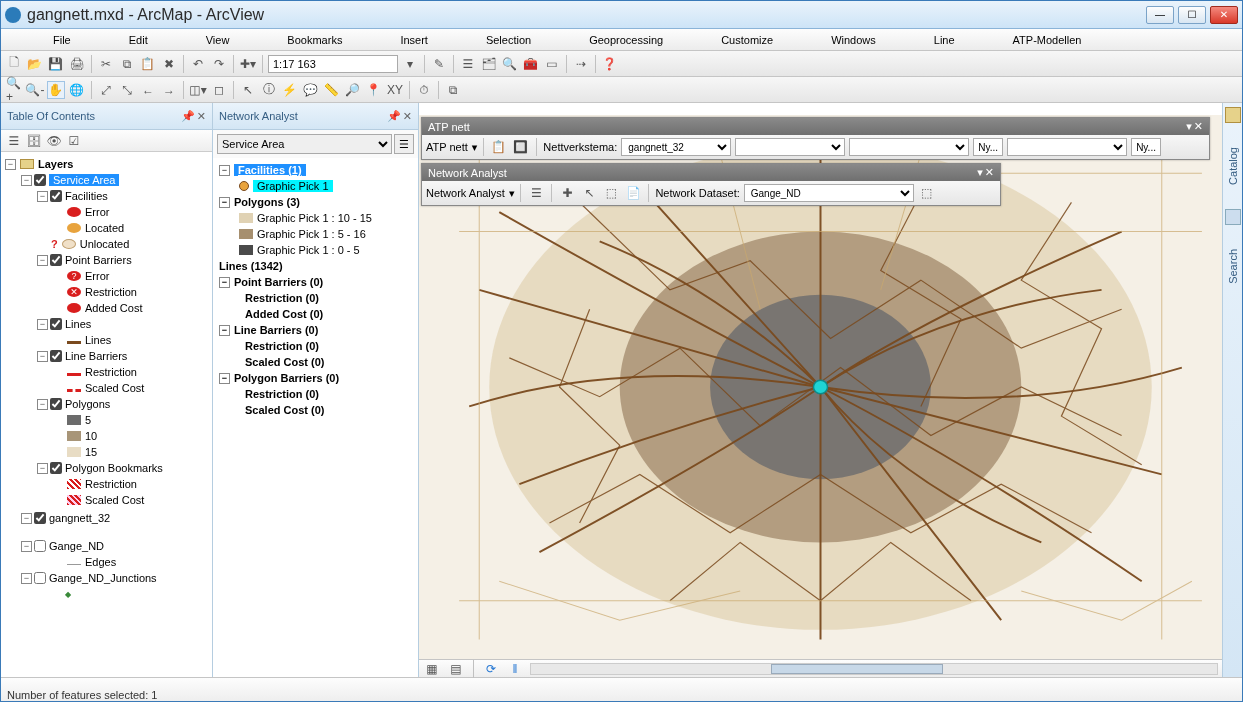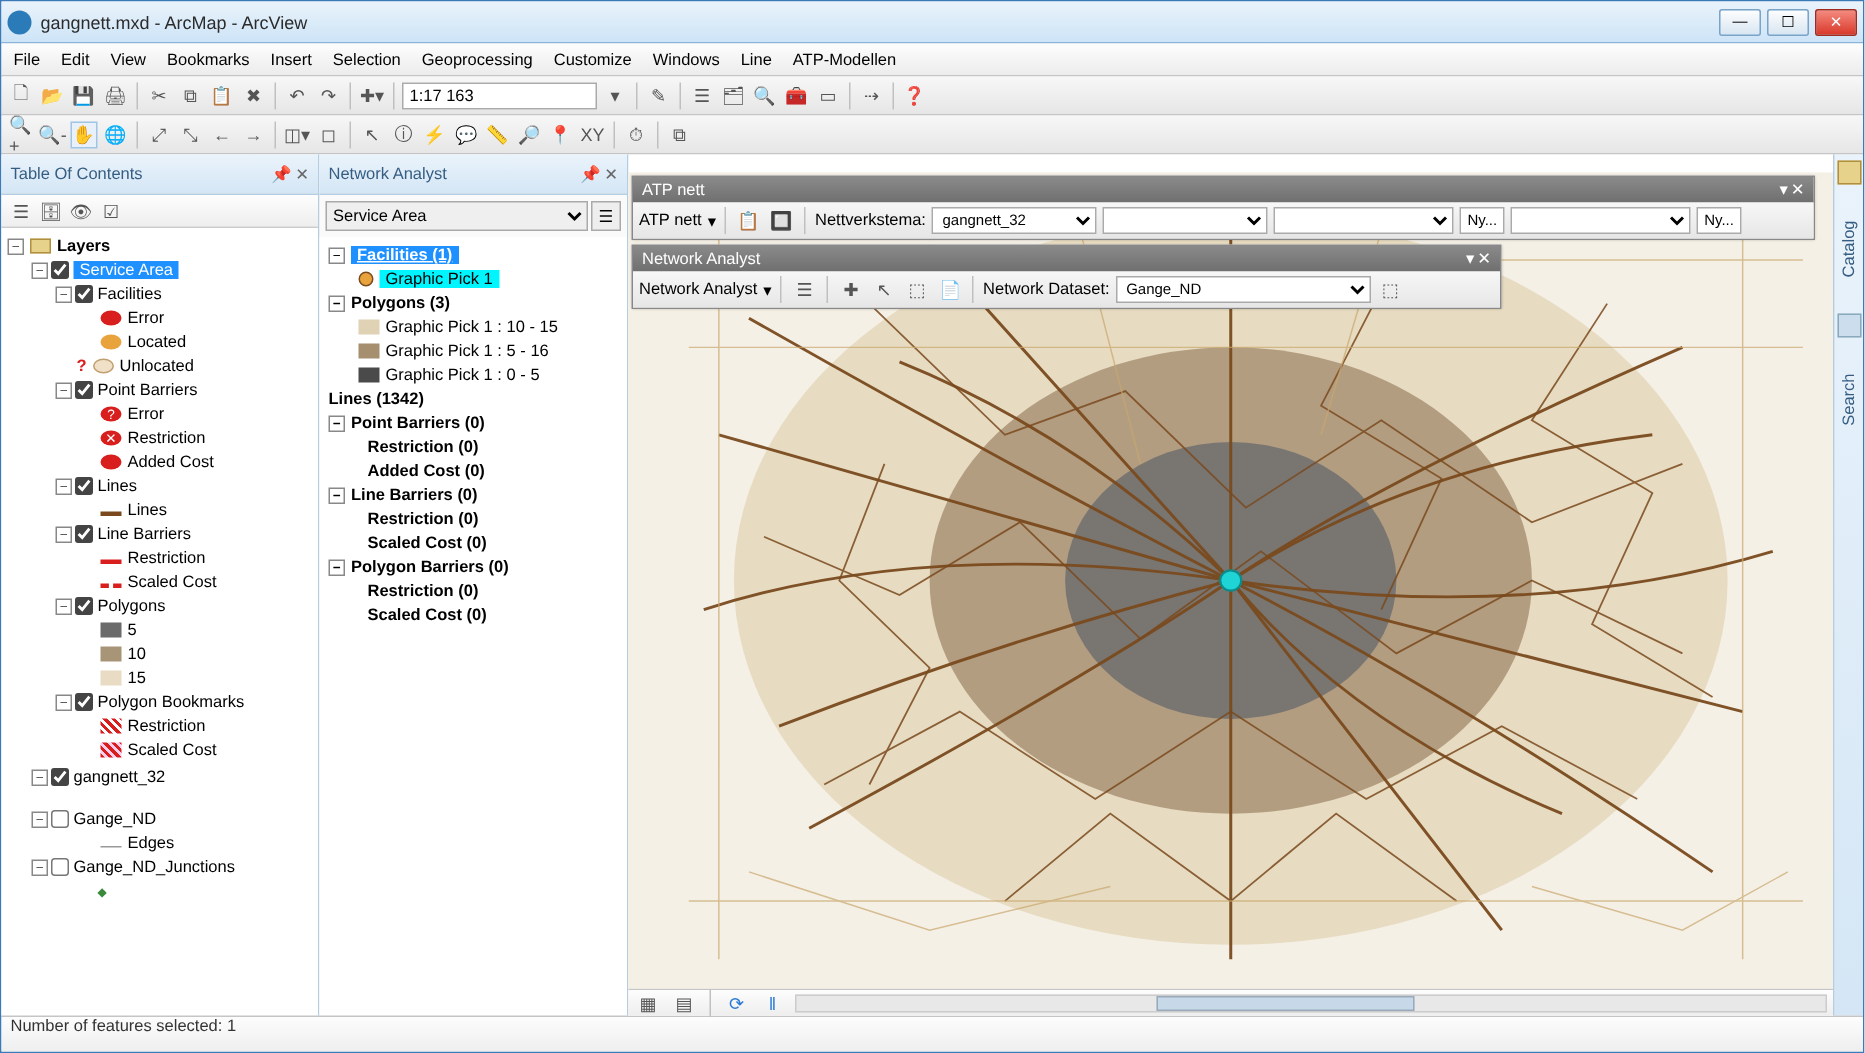--- a/index.html
+++ b/index.html
@@ -1,25 +1,25 @@
 <!DOCTYPE html>
 <html><head>
 <meta charset="utf-8">
 <style>
 * { box-sizing: border-box; margin: 0; padding: 0; font-family: "Segoe UI", Tahoma, sans-serif; font-size: 11px; }
 body { background: #f0f0f0; width: 1243px; height: 702px; overflow: hidden; }
 .window { width: 1243px; height: 702px; background: #fff; border: 1px solid #3a7ab8; display: flex; flex-direction: column; }
 .titlebar { height: 28px; background: linear-gradient(#eaf3fb,#cde4f7); display: flex; align-items: center; padding: 0 4px; border-bottom: 1px solid #8bb4d8; }
 .titlebar .appicon { width:16px; height:16px; background:#2b7bb9; border-radius:8px; margin-right:6px; }
-.titlebar .title { flex:1; color:#2b2b2b; font-size:12px; }
+.titlebar .title { flex:1; color:#2b2b2b; font-size:16px; }
 .winbtns { display:flex; gap:4px; }
 .winbtn { width:28px; height:18px; background:linear-gradient(#fdfdfd,#d8e6f2); border:1px solid #7aa3c8; border-radius:2px; display:flex; align-items:center; justify-content:center; font-size:10px; }
 .winbtn.close { background:linear-gradient(#f48a7f,#d9392a); color:#fff; border-color:#a02a1e;}
 .menubar { height:22px; background:linear-gradient(#fdfdfd,#ececec); border-bottom:1px solid #c5c5c5; display:flex; align-items:center; padding:0 8px; gap:14px; }
-.menubar span { cursor:default; }
+.menubar span { cursor:default;margin-left:44px; }
 .toolbar { height:26px; background:linear-gradient(#f7f7f7,#e6e6e6); border-bottom:1px solid #c5c5c5; display:flex; align-items:center; padding:0 4px; gap:3px; }
 .tbicon { width:18px; height:18px; border:1px solid transparent; display:flex; align-items:center; justify-content:center; font-size:12px; color:#555; }
 .tbsep { width:1px; height:18px; background:#c0c0c0; margin:0 2px;}
 .scale-input { width:130px; height:18px; border:1px solid #aaa; padding:0 4px; background:#fff; }
 .body { flex:1; display:flex; min-height:0; }
 .panel { background:#fafafa; border-right:1px solid #b5cde0; display:flex; flex-direction:column; }
 .panel-header { height:20px; background:linear-gradient(#eaf3fb,#d4e6f5); border-bottom:1px solid #b5cde0; display:flex; align-items:center; padding:13px 6px; font-weight:normal; color:#355d82; }
 .panel-header .pin { margin-left:auto; display:flex; gap:2px; color:#666; }
 .toc-toolbar { height:22px; background:linear-gradient(#fdfdfd,#eee); border-bottom:1px solid #ccc; display:flex; align-items:center; padding:0 4px; gap:2px; }
 .toc-body { flex:1; overflow:auto; padding:4px 2px; background:#fff; }
@@ -40,21 +40,21 @@
 .na-pick { background:#00f5ff; padding:0 4px; display:inline-block;}
 .mapwrap { flex:1; display:flex; flex-direction:column; position:relative; background:#fff; }
 .floating-tb { position:absolute; background:#fff; border:1px solid #888; box-shadow:0 0 2px rgba(0,0,0,0.3); }
 .floating-tb .ftitle { background:linear-gradient(#8a8a8a,#6f6f6f); color:#fff; font-size:11px; padding:2px 6px; display:flex; align-items:center; }
 .floating-tb .ftitle .fclose { margin-left:auto; display:flex; gap:2px; }
 .floating-tb .frow { display:flex; align-items:center; padding:2px 4px; gap:4px; background:linear-gradient(#f7f7f7,#e6e6e6); min-height:24px;}
 .fbtn { height:18px; border:1px solid #aaa; background:#fff; padding:0 4px; font-size:10px; }
 .fsel { height:18px; border:1px solid #aaa; background:#fff; padding:0 2px; min-width:80px; font-size:10px;}
 .map { flex:1; position:relative; background:#f5f0e8; overflow:hidden; margin-top:12px;}
 .map svg { width:100%; height:100%; }
-.statusbar { height:24px; background:linear-gradient(#fdfdfd,#eee); border-top:1px solid #c5c5c5; display:flex; align-items:flex-start; padding:0 6px; font-size:11px; color:#333;}
+.statusbar { height:24px; background:linear-gradient(#fdfdfd,#eee); border-top:1px solid #c5c5c5; display:flex; align-items:flex-end; padding:0 6px; font-size:11px; color:#333;}
 .right-strip { width:20px; background:linear-gradient(#eaf3fb,#d4e6f5); border-left:1px solid #b5cde0; display:flex; flex-direction:column; align-items:center; padding-top:4px; gap:20px;}
 .right-tab { writing-mode:vertical-rl; transform:rotate(180deg); font-size:11px; color:#355d82; padding:4px 0;}
 .map-bottom { height:18px; background:linear-gradient(#fdfdfd,#eee); border-top:1px solid #c5c5c5; display:flex; align-items:center; padding:0 4px; gap:6px;}
 .map-bottom .scroll-track { flex:1; height:12px; background:#e8e8e8; border:1px solid #ccc; position:relative;}
 .map-bottom .scroll-thumb { position:absolute; left:35%; width:25%; height:100%; background:#c7d8e8; border:1px solid #9ab;}
 .circle { border-radius:50%; }
 input[type=checkbox] { accent-color:#444; }
 </style>
 </head>
 <body>

